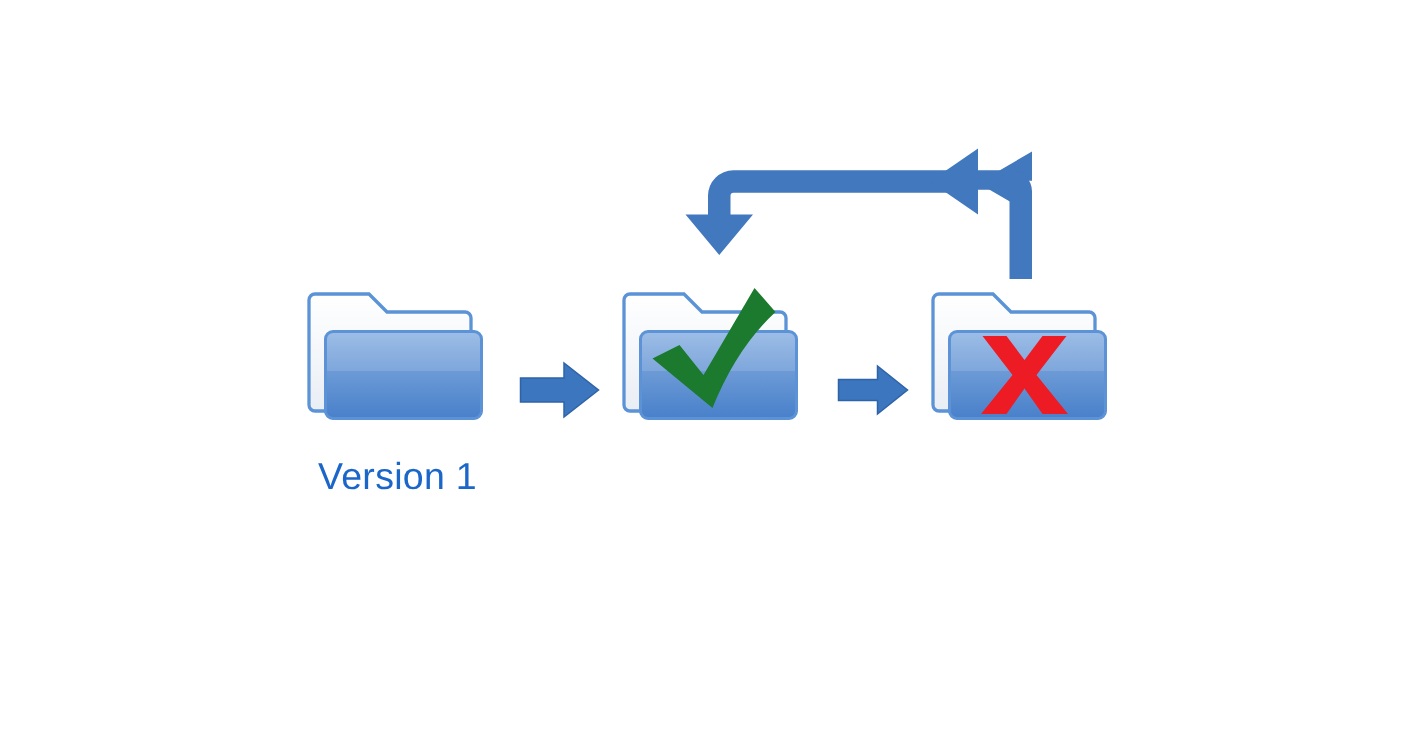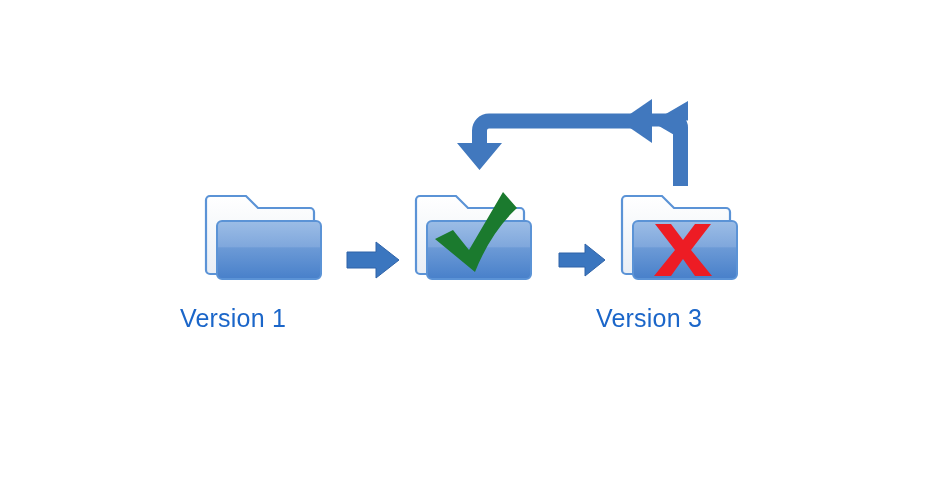--- a/index.html
+++ b/index.html
@@ -25,21 +25,21 @@
     left: 0;
     top: 0;
     width: 950px;
     height: 486px;
     pointer-events: none;
   }
   
   .version-node {
     position: absolute;
     width: 170px;
-    text-align: left;
+    text-align: center;
   }
   .folder-wrap {
     position: relative;
     width: 124px;
     height: 100px;
     margin: 0 auto;
   }
   .folder-svg {
     display: block;
     width: 124px;
@@ -251,16 +251,15 @@
                  L 72 64
                  L 93 90
                  L 76 90
                  L 64 73
                  L 52 90
                  L 35 90
                  L 56 64
                  Z" fill="#ED1C24"></path>
       </svg>
     </div>
-    <div class="version-label">Version 3</div>
   </div>
 
 </div>
 
 </body></html>

